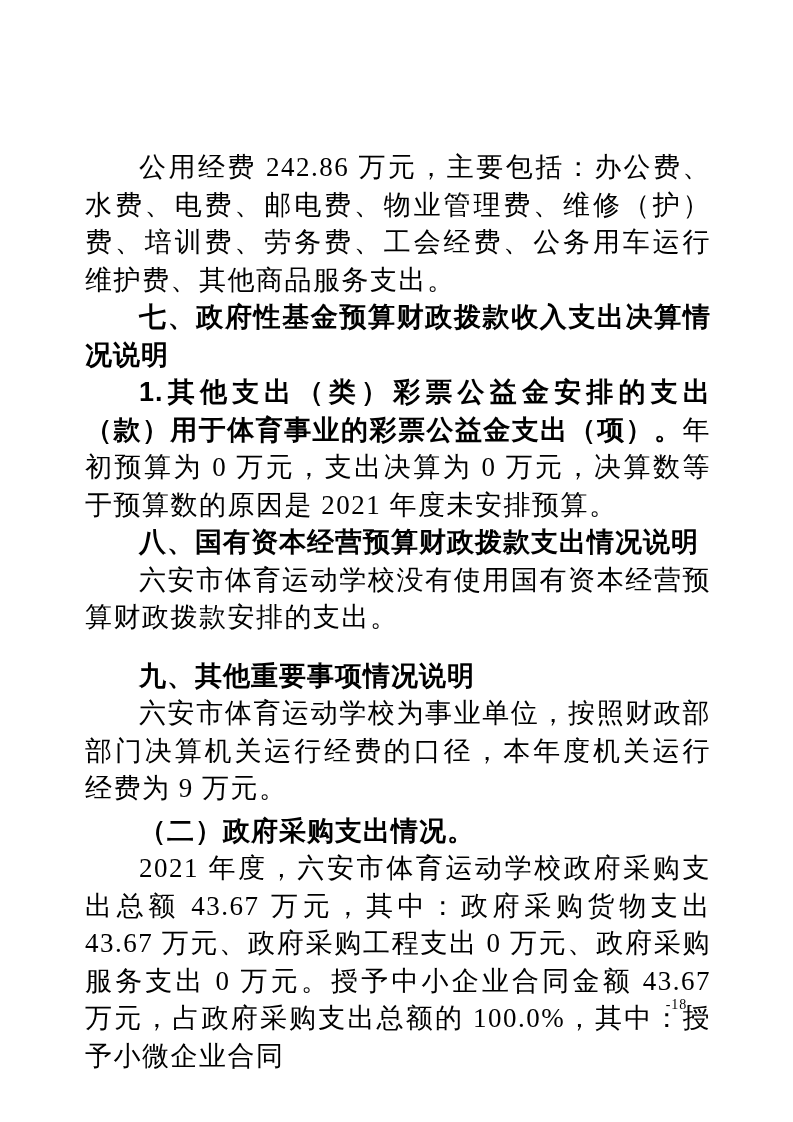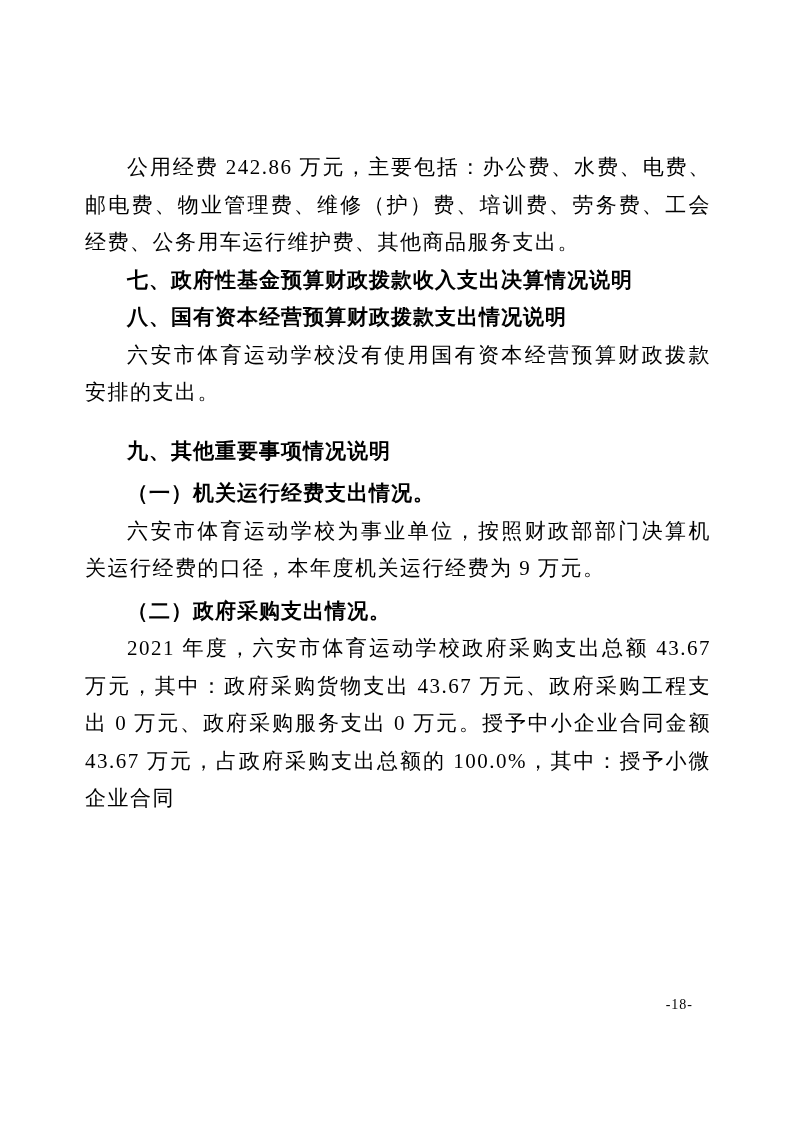--- a/index.html
+++ b/index.html
@@ -16,21 +16,21 @@
     color: #000000;
   }
   .content {
     position: absolute;
     left: 85px;
     top: 149px;
     width: 626px;
   }
   .para, .h1, .h2 {
     margin: 0;
-    font-size: 21px;
+    font-size: 27px;
     line-height: 37.5px;
     text-align: justify;
     text-indent: 2em;
     color: #000000;
   }
   .para {
     font-family: "Liberation Serif", serif;
     letter-spacing: 1.5px;
   }
   .h1, .h2 {
@@ -59,28 +59,28 @@
 <body>
 
 <div class="page">
   <div class="content">
 
     <p class="para">公用经费 242.86 万元，主要包括：办公费、水费、电费、邮电费、物业管理费、维修（护）费、培训费、劳务费、工会经费、公务用车运行维护费、其他商品服务支出。</p>
 
     <p class="h1">七、政府性基金预算财政拨款收入支出决算情况说明</p>
 
 
+    <p class="para"><span class="bold-lead">1.其他支出（类）彩票公益金安排的支出（款）用于体育事业的彩票公益金支出（项）。</span><span>年初预算为 0 万元，支出决算为 0 万元，决算数等于预算数的原因是 2021 年度未安排预算。</span></p>
 
     <p class="h1">八、国有资本经营预算财政拨款支出情况说明</p>
 
     <p class="para">六安市体育运动学校没有使用国有资本经营预算财政拨款安排的支出。</p>
 
     <p class="h1 spaced">九、其他重要事项情况说明</p>
 
-    <p class="h2">（一）机关运行经费支出情况。</p>
 
     <p class="para">六安市体育运动学校为事业单位，按照财政部部门决算机关运行经费的口径，本年度机关运行经费为 9 万元。</p>
 
     <p class="h2">（二）政府采购支出情况。</p>
 
     <p class="para">2021 年度，六安市体育运动学校政府采购支出总额 43.67 万元，其中：政府采购货物支出 43.67 万元、政府采购工程支出 0 万元、政府采购服务支出 0 万元。授予中小企业合同金额 43.67 万元，占政府采购支出总额的 100.0%，其中：授予小微企业合同</p>
 
   </div>
 
   <div class="pagenum">-18-</div>

